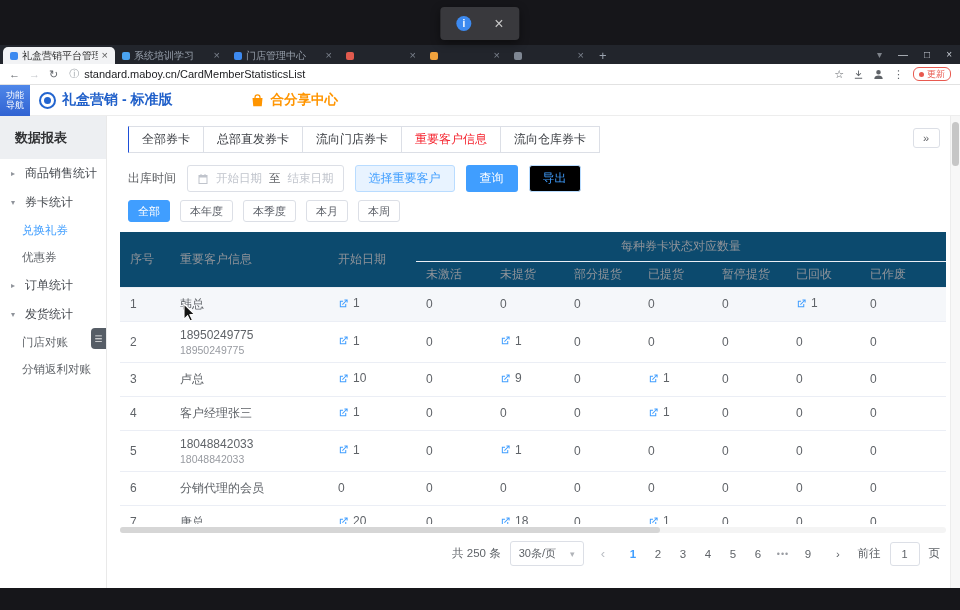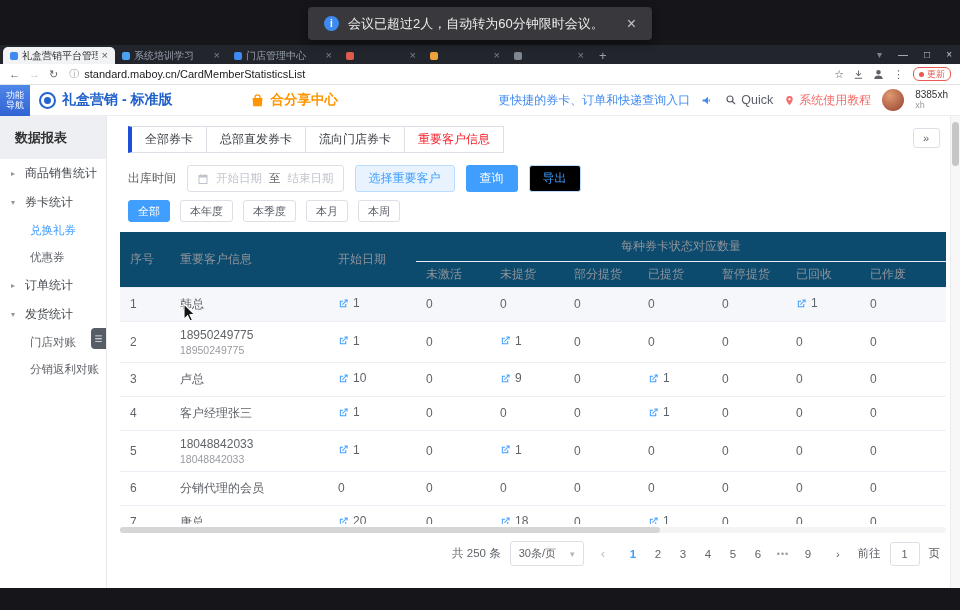--- a/index.html
+++ b/index.html
@@ -52,31 +52,31 @@
   .avatar{width:22px;height:22px;border-radius:50%;background:radial-gradient(circle at 35% 30%,#e09a72,#93402c);flex:none;}
   .uname{font-size:10px;color:#333;line-height:11px;}
   .uname .sub{color:#9a9a9a;font-size:9px;}
 
   
   .appbody{display:flex;height:472px;}
   .sidebar{width:107px;background:#fff;border-right:1px solid #e9e9e9;position:relative;flex:none;}
   .sb-title{height:43px;background:#edeff2;display:flex;align-items:center;padding-left:15px;font-size:13px;font-weight:bold;color:#303133;}
   .sb-item{height:29px;display:flex;align-items:center;gap:6px;padding-left:11px;font-size:12px;color:#45494f;}
   .sb-item .arr{font-size:8px;color:#8f939a;width:8px;flex:none;}
-  .sb-sub{height:27px;display:flex;align-items:center;padding-left:30px;font-size:11.5px;color:#5f6368;}
+  .sb-sub{height:27px;display:flex;align-items:center;padding-left:22px;font-size:11.5px;color:#5f6368;}
   .sb-sub.on{color:#409eff;}
   .handle{position:absolute;right:0;top:212px;width:15px;height:21px;background:#565d66;border-radius:4px 0 0 4px;color:#e8e8e8;font-size:9px;display:flex;align-items:center;justify-content:center;}
 
   .main{flex:1;position:relative;background:#fff;overflow:hidden;}
   .vscroll{width:10px;flex:none;background:#f7f7f7;border-left:1px solid #ececec;position:relative;}
   .vthumb{position:absolute;left:1px;top:6px;width:7px;height:44px;border-radius:4px;background:#c6c6c6;}
 
   .ctabs{display:flex;margin:10px 0 0 21px;}
   .ctab{height:27px;padding:0 13px;display:flex;align-items:center;font-size:12px;color:#3a3d42;background:#fff;border:1px solid #dcdfe6;border-left:none;}
-  .ctab:first-child{border-left:4px solid #1d4ed8;}
+  .ctab:first-child{border-left:1px solid #1d4ed8;}
   .ctab.on{color:#f5222d;}
   .collapse-btn{position:absolute;top:12px;right:10px;width:27px;height:20px;border:1px solid #dcdfe6;border-radius:3px;color:#606266;font-size:11px;display:flex;align-items:center;justify-content:center;letter-spacing:1px;}
 
   .frow{display:flex;align-items:center;gap:11px;margin:12px 0 0 21px;}
   .flabel{font-size:12px;color:#606266;}
   .daterange{height:27px;border:1px solid #dcdfe6;border-radius:3px;background:#fff;display:flex;align-items:center;gap:7px;padding:0 9px;font-size:11.5px;}
   .daterange .ph{color:#c0c4cc;}
   .daterange .sep{color:#606266;}
   .btn{height:27px;display:flex;align-items:center;padding:0 13px;border-radius:3px;font-size:12px;border:1px solid transparent;}
   .btn.soft{background:#e8f3ff;border-color:#b9dcff;color:#409eff;}
@@ -206,43 +206,20 @@
             <span class="logodot"></span>
           </span>
         <span class="brand">礼盒营销 - 标准版</span>
       </div>
       <div class="sharecenter">
         <svg width="15" height="15" viewBox="0 0 24 24">
             <path fill="#ff9500" d="M7 8V7a5 5 0 0 1 10 0v1h3l-1.2 13H5.2L4 8h3zm2 0h6V7a3 3 0 0 0-6 0v1z"></path>
           </svg>
         <span>合分享中心</span>
       </div>
-      <div class="headright">
-        <span class="quicktip">更快捷的券卡、订单和快递查询入口</span>
-        <svg width="13" height="13" viewBox="0 0 24 24">
-            <path fill="#3d8af0" d="M3 10v4h4l6 5V5L7 10H3zm13.5 2a3.5 3.5 0 0 0-2-3.15v6.3a3.5 3.5 0 0 0 2-3.15z"></path>
-          </svg>
-        <div class="quick">
-          <svg width="12" height="12" viewBox="0 0 24 24">
-              <path fill="none" stroke="#5a5e66" stroke-width="2.4" d="M10 4a6 6 0 1 0 0 12 6 6 0 0 0 0-12zm5 11l5 5"></path>
-            </svg>
-          <span>Quick</span>
-        </div>
-        <div class="tutorial">
-          <svg width="11" height="13" viewBox="0 0 24 24">
-              <path fill="#f56c6c" d="M12 2a7 7 0 0 0-7 7c0 5.2 7 13 7 13s7-7.8 7-13a7 7 0 0 0-7-7zm0 9.6A2.6 2.6 0 1 1 12 6.4a2.6 2.6 0 0 1 0 5.2z"></path>
-            </svg>
-          <span>系统使用教程</span>
-        </div>
-        <span class="avatar"></span>
-        <div class="uname">
-          <div>8385xh</div>
-          <div class="sub">xh</div>
-        </div>
-      </div>
     </div>
 
     <div class="appbody">
 
       <div class="sidebar">
         <div class="sb-title">数据报表</div>
         <div>
             <div class="sb-item">
               <span class="arr">▸</span>
               <span>商品销售统计</span>
@@ -266,20 +243,21 @@
           </div>
         <div class="handle">☰</div>
       </div>
 
       <div class="main">
         <div class="ctabs">
             <div class="ctab">全部券卡</div>
             <div class="ctab">总部直发券卡</div>
             <div class="ctab">流向门店券卡</div>
             <div class="ctab on">重要客户信息</div>
+            <div class="ctab">流向仓库券卡</div>
           </div>
         <div class="collapse-btn">»</div>
 
         <div class="frow">
           <span class="flabel">出库时间</span>
           <div class="daterange">
             <svg width="12" height="12" viewBox="0 0 24 24">
                 <path fill="#c0c4cc" d="M7 2h2v2h6V2h2v2h4v18H3V4h4V2zM5 9v11h14V9H5z"></path>
               </svg>
             <span class="ph">开始日期</span>
@@ -618,21 +596,20 @@
       </div>
 
       <div class="vscroll">
           <div class="vthumb"></div>
         </div>
     </div>
   </div>
 
   <div class="toast">
     <span class="info">i</span>
-    <span class="msg">会议已超过2人，自动转为60分钟限时会议。</span>
     <span class="close">×</span>
   </div>
 
 
   <svg class="cursor" width="13" height="19" viewBox="0 0 13 19">
     <path d="M1 1l10.5 10.3-4.6.4 2.6 5.2-2.4 1.1-2.5-5.3L1 16.3z" fill="#141414" stroke="#fff" stroke-width="1.1"></path>
   </svg>
 </div>
 
 </body></html>

